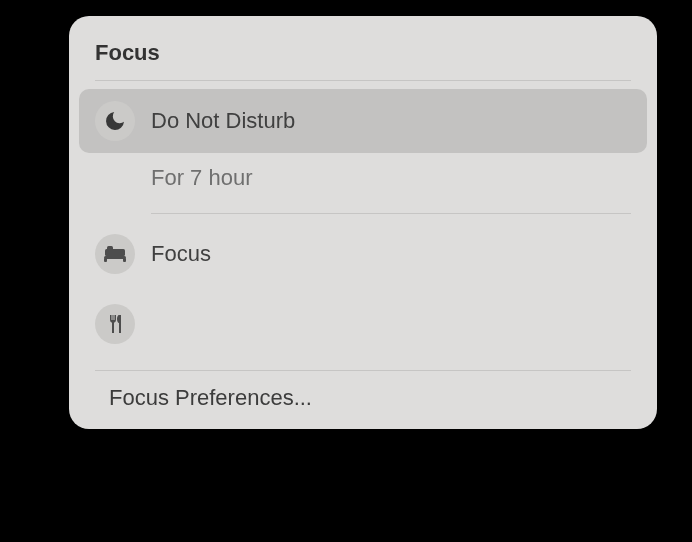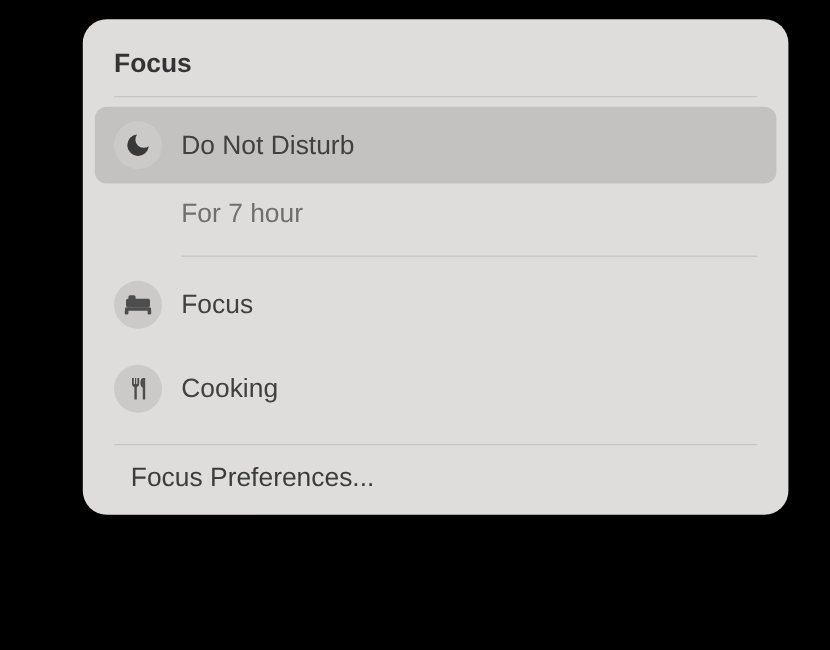--- a/index.html
+++ b/index.html
@@ -140,19 +140,18 @@
     </span>
     <span class="row-label">Focus</span>
   </div>
 
   <div class="row2">
     <span class="icon-circle">
       <svg width="24" height="24" viewBox="0 0 24 24">
         <path d="M7 3v5a3 3 0 0 0 2 2.8V21h2V10.8A3 3 0 0 0 13 8V3h-1.5v5h-1V3h-1v5h-1V3H7z M16 3c-1.1 0-2 1.8-2 4s.9 4 2 4v10h2V3h-2z" fill="#4d4d4d"></path>
       </svg>
     </span>
-    <span class="row-label">Cooking</span>
   </div>
 
   <div class="divider-full" style="margin-top:16px"></div>
 
   <div class="prefs">Focus Preferences...</div>
 </div>
 
 </body></html>

